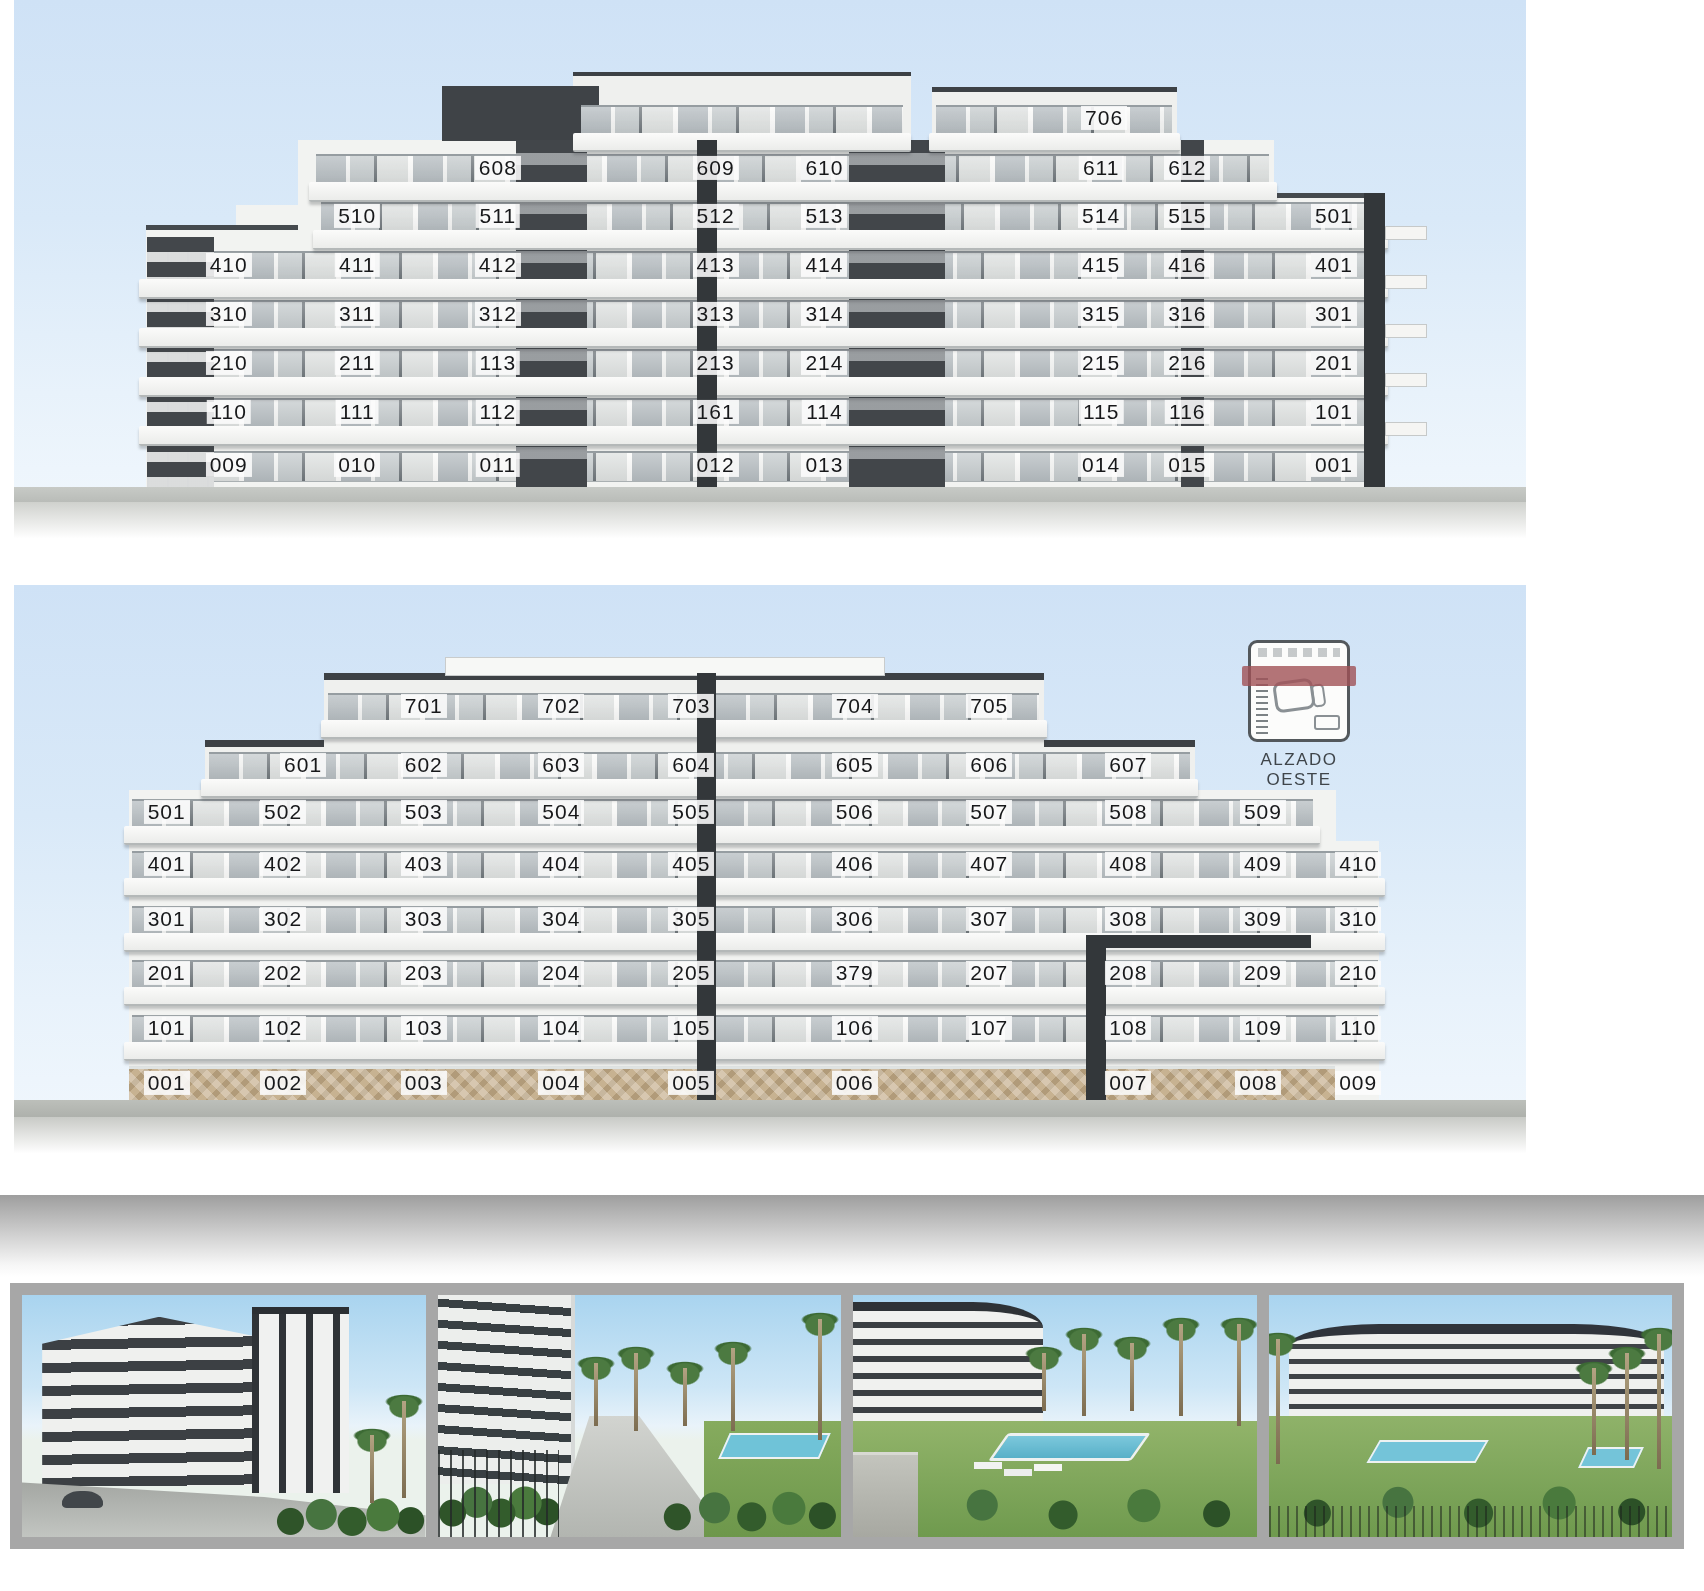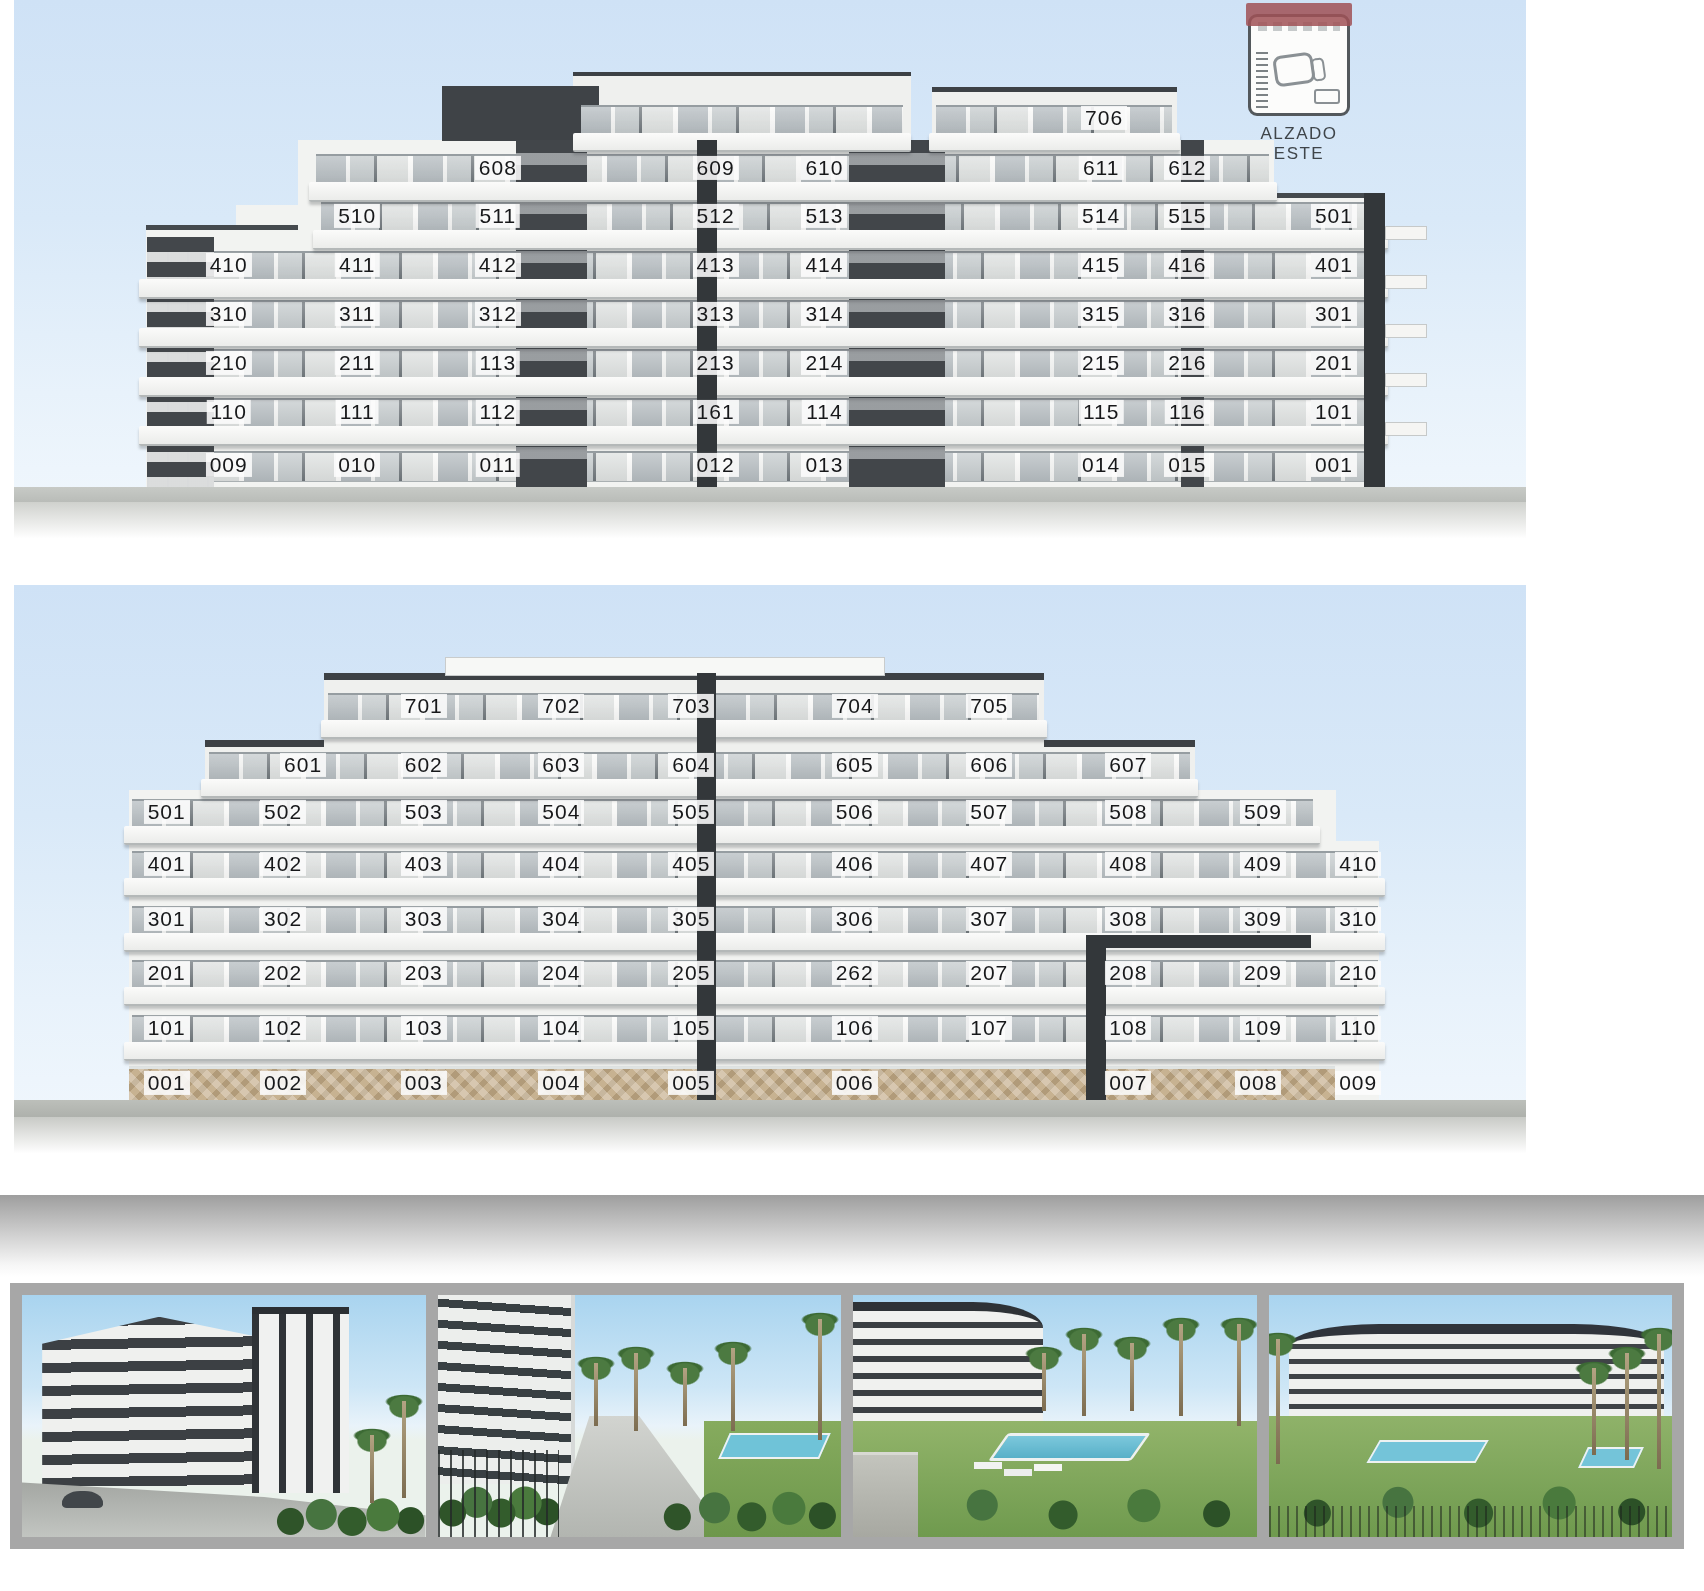--- a/index.html
+++ b/index.html
@@ -215,31 +215,20 @@
         <div class="unit" style="left: 87.3%; top: 75.6%;">101</div>
         <div class="unit" style="left: 14.2%; top: 85.3%;">009</div>
         <div class="unit" style="left: 22.7%; top: 85.3%;">010</div>
         <div class="unit" style="left: 32%; top: 85.3%;">011</div>
         <div class="unit" style="left: 46.4%; top: 85.3%;">012</div>
         <div class="unit" style="left: 53.6%; top: 85.3%;">013</div>
         <div class="unit" style="left: 71.9%; top: 85.3%;">014</div>
         <div class="unit" style="left: 77.6%; top: 85.3%;">015</div>
         <div class="unit" style="left: 87.3%; top: 85.3%;">001</div>
       </div>
-    <div class="keyplan" style="right:168px;top:0">
-      <div class="kp-box" style="margin-top:14px">
-        <div class="kp-teeth"></div>
-        <div class="kp-hatch"></div>
-        <div class="kp-s1"></div>
-        <div class="kp-s2"></div>
-        <div class="kp-car"></div>
-        <div class="kp-red este"></div>
-      </div>
-      <div class="kp-label">ALZADO ESTE</div>
-    </div>
   </section>
 
   <section class="panel" style="top:585px;height:575px">
     <div class="layer">
       <div class="mass white" style="left:7.6%;right:12.6%;top:35.7%;bottom:10.4%"></div>
       <div class="mass white" style="left:87.4%;width:2.9%;top:44.5%;bottom:10.4%"></div>
       <div class="mass" style="left:12.6%;width:65.5%;top:27.0%;height:9.0%;background:#eff0ee;border-top:7px solid #3d4145"></div>
       <div class="mass" style="left:20.5%;width:47.6%;top:15.3%;height:12.0%;background:#eff0ee;border-top:7px solid #3d4145"></div>
       <div class="mass" style="left:28.5%;width:29%;top:12.6%;height:2.9%;background:#f7f8f6;border:1px solid #c9cccc"></div>
       <div class="road" style="top:89.6%;height:2.9%;background:linear-gradient(#bcbfba,#aeb1ac)"></div>
@@ -312,21 +301,21 @@
         <div class="unit" style="left: 55.6%; top: 58.1%;">306</div>
         <div class="unit" style="left: 64.5%; top: 58.1%;">307</div>
         <div class="unit" style="left: 73.7%; top: 58.1%;">308</div>
         <div class="unit" style="left: 82.6%; top: 58.1%;">309</div>
         <div class="unit" style="left: 88.9%; top: 58.1%;">310</div>
         <div class="unit" style="left: 10.1%; top: 67.5%;">201</div>
         <div class="unit" style="left: 17.8%; top: 67.5%;">202</div>
         <div class="unit" style="left: 27.1%; top: 67.5%;">203</div>
         <div class="unit" style="left: 36.2%; top: 67.5%;">204</div>
         <div class="unit" style="left: 44.8%; top: 67.5%;">205</div>
-        <div class="unit" style="left: 55.6%; top: 67.5%;">262</div>
+        <div class="unit" style="left: 55.6%; top: 67.5%;">379</div>
         <div class="unit" style="left: 64.5%; top: 67.5%;">207</div>
         <div class="unit" style="left: 73.7%; top: 67.5%;">208</div>
         <div class="unit" style="left: 82.6%; top: 67.5%;">209</div>
         <div class="unit" style="left: 88.9%; top: 67.5%;">210</div>
         <div class="unit" style="left: 10.1%; top: 77%;">101</div>
         <div class="unit" style="left: 17.8%; top: 77%;">102</div>
         <div class="unit" style="left: 27.1%; top: 77%;">103</div>
         <div class="unit" style="left: 36.2%; top: 77%;">104</div>
         <div class="unit" style="left: 44.8%; top: 77%;">105</div>
         <div class="unit" style="left: 55.6%; top: 77%;">106</div>
@@ -337,20 +326,31 @@
         <div class="unit" style="left: 10.1%; top: 86.6%;">001</div>
         <div class="unit" style="left: 17.8%; top: 86.6%;">002</div>
         <div class="unit" style="left: 27.1%; top: 86.6%;">003</div>
         <div class="unit" style="left: 36.2%; top: 86.6%;">004</div>
         <div class="unit" style="left: 44.8%; top: 86.6%;">005</div>
         <div class="unit" style="left: 55.6%; top: 86.6%;">006</div>
         <div class="unit" style="left: 73.7%; top: 86.6%;">007</div>
         <div class="unit" style="left: 82.3%; top: 86.6%;">008</div>
         <div class="unit" style="left: 88.9%; top: 86.6%;">009</div>
       </div>
+    <div class="keyplan" style="right:168px;top:55px">
+      <div class="kp-box">
+        <div class="kp-teeth"></div>
+        <div class="kp-hatch"></div>
+        <div class="kp-s1"></div>
+        <div class="kp-s2"></div>
+        <div class="kp-car"></div>
+        <div class="kp-red oeste"></div>
+      </div>
+      <div class="kp-label">ALZADO OESTE</div>
+    </div>
   </section>
 
   <div id="photostrip">
     <div class="strip-shade"></div>
     <div class="strip-panel">
 
       <div class="photo p1">
         <div class="ph bldA"></div>
         <div class="ph bldB"></div>
         <div class="ph street"></div>

